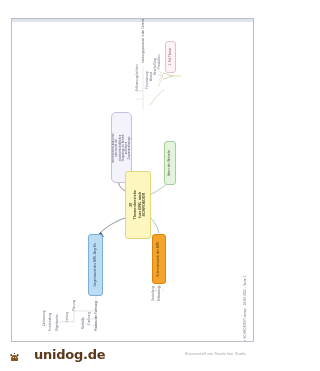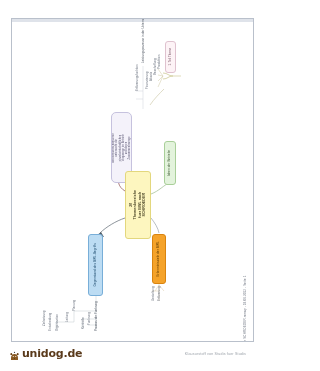--- a/index.html
+++ b/index.html
@@ -78,22 +78,23 @@
   }
   .plabel.bold{color:#585f6a;}
   
   svg.wires{position:absolute;left:0;top:0;width:228px;height:322px;overflow:visible;}
   
   #footer{position:absolute;left:0;top:343px;width:263px;height:28px;}
   #logo{
     position:absolute;left:9px;top:4px;display:flex;align-items:center;gap:2px;
   }
   #logo-word{
-    font-size:11px;font-weight:bold;color:#5a3a1b;letter-spacing:-.02em;
+    font-size:13px;font-weight:bold;color:#5a3a1b;letter-spacing:-.02em;
     font-family:"DejaVu Sans",sans-serif;
+    margin-left:12px;
   }
   #logo-dog{width:11px;height:11px;position:relative;}
   #footer-tagline{
     position:absolute;right:17px;top:9px;
     font-size:3.6px;color:#9aa0a8;letter-spacing:.05em;white-space:nowrap;
   }
 </style>
 </head>
 <body>
 

